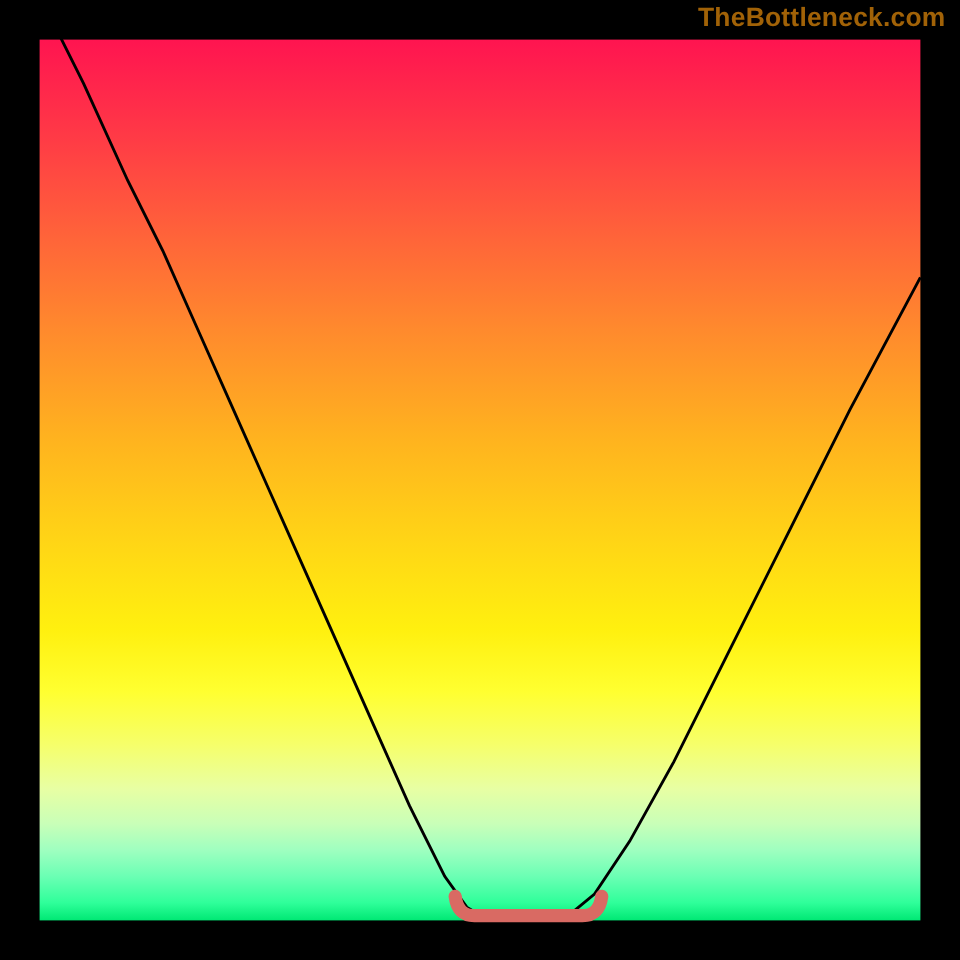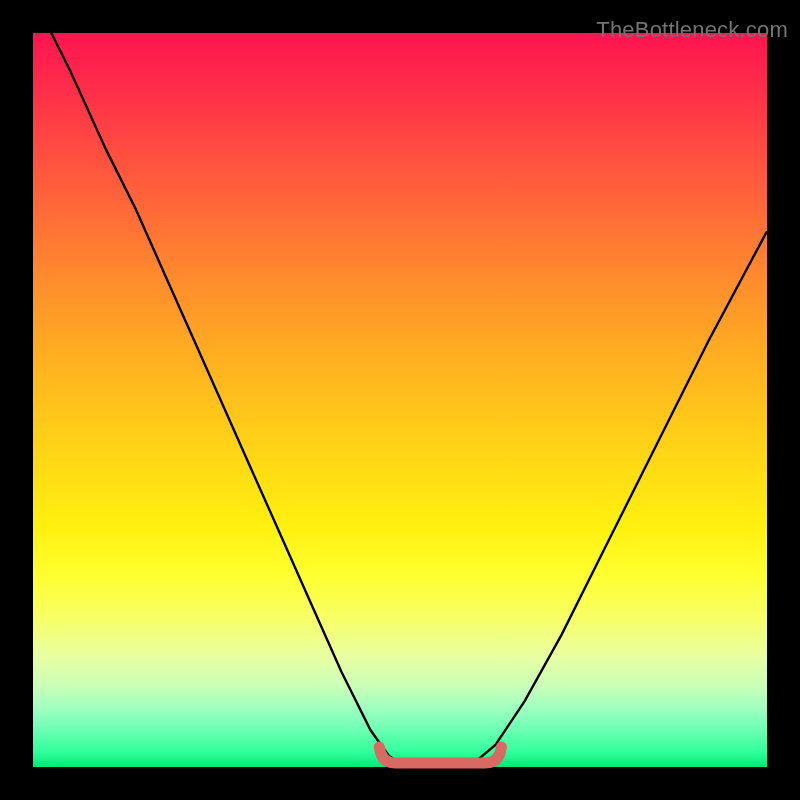--- a/index.html
+++ b/index.html
@@ -12,25 +12,25 @@
     font-family: Arial, Helvetica, sans-serif;
   }
   .frame {
     position: relative;
     width: 800px;
     height: 800px;
     background: #000;
   }
   .watermark {
     position: absolute;
-    top: 17px;
+    top: 2px;
     right: 12px;
     font-size: 22px;
-    font-weight: 400;
-    color: #737373;
+    font-weight: 700;
+    color: #a16207;
     letter-spacing: 0.2px;
     z-index: 10;
   }
   .plot {
     position: absolute;
     left: 33px;
     top: 33px;
     width: 734px;
     height: 734px;
     

